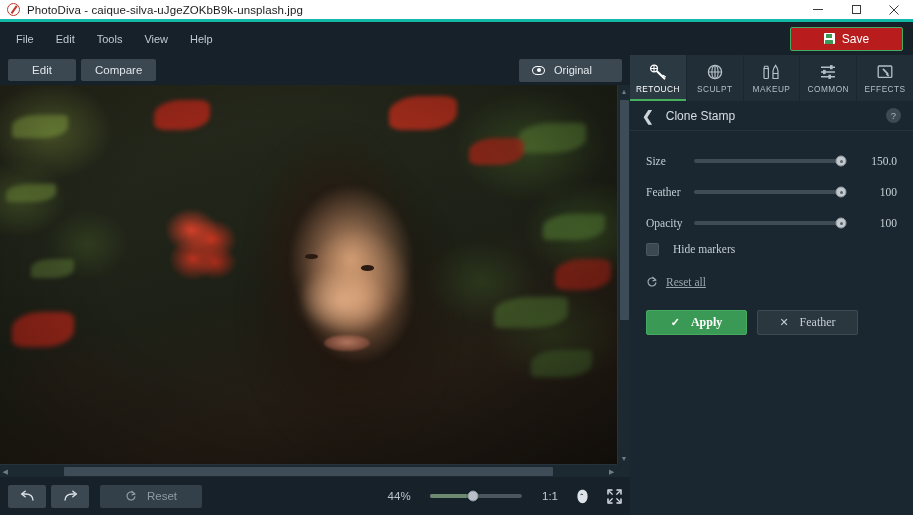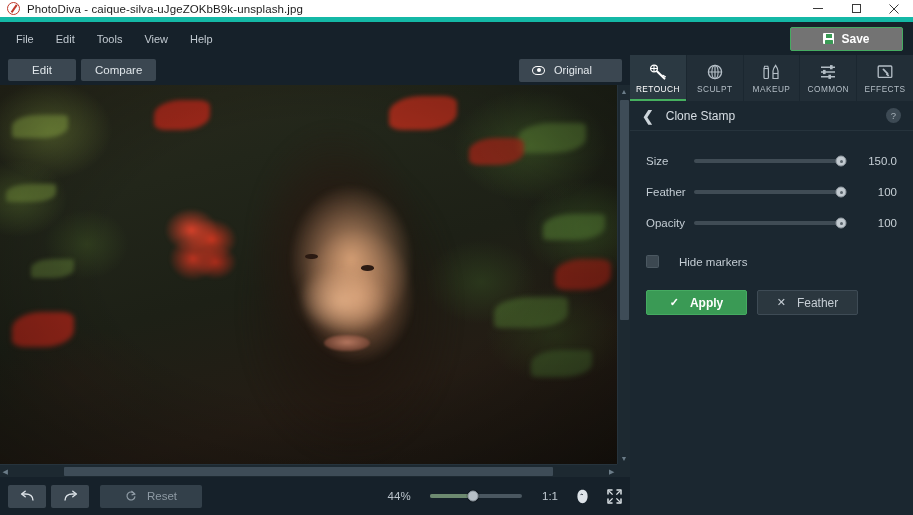--- a/index.html
+++ b/index.html
@@ -9,21 +9,21 @@
     background:#1b2730;
     color:#c8d0d6;
     font-size:12px;
     -webkit-font-smoothing:antialiased;
   }
   .app { width:913px; height:515px; display:flex; flex-direction:column; position:relative; }
 
   
   .titlebar {
     height:22px; background:#ffffff; display:flex; align-items:center;
-    border-bottom:5px solid #14b8a6; flex:0 0 22px;
+    border-bottom:3px solid #14b8a6; flex:0 0 22px;
   }
   .titlebar .app-icon {
     width:13px; height:13px; margin-left:7px; margin-right:7px;
     border:1.6px solid #c0392b; border-radius:50%;
     position:relative; flex:0 0 13px;
   }
   .titlebar .app-icon::after {
     content:""; position:absolute; left:50%; top:1px; width:1.6px; height:9px;
     background:#c0392b; transform:translateX(-50%) rotate(35deg);
   }
@@ -39,23 +39,23 @@
   
   .menubar {
     height:33px; background:#16212a; display:flex; align-items:center;
     flex:0 0 33px; padding-left:5px;
   }
   .menubar .mitem {
     padding:5px 11px; color:#c2cad1; font-size:11px; border-radius:2px;
   }
   .savebtn {
     margin-left:auto; margin-right:10px;
-    background:#737373; border:1px solid #45ab61; border-radius:2px;
+    background:#b91c1c; border:1px solid #45ab61; border-radius:2px;
     height:24px; min-width:113px; display:flex; align-items:center; justify-content:center;
-    gap:7px; color:#ffffff; font-size:12px; font-weight:bold;
+    gap:7px; color:#ffffff; font-size:12px; font-weight:normal;
   }
   .floppy {
     width:11px; height:11px; background:#fff; position:relative; border-radius:1px; flex:0 0 11px;
   }
   .floppy::before {
     content:""; position:absolute; top:0.5px; left:2.5px; width:6px; height:4px; background:#3a9a55;
   }
   .floppy::after {
     content:""; position:absolute; bottom:0px; left:1.5px; width:8px; height:4.5px;
     background:#3a9a55; border-radius:.5px;
@@ -207,38 +207,38 @@
     height:30px; flex:0 0 30px; display:flex; align-items:center; gap:12px; padding:0 12px;
     border-bottom:1px solid #26333c; background:#1b2730;
   }
   .backchev { color:#cdd5db; font-size:14px; line-height:1; font-weight:bold; }
   .panelhead .ptitle { color:#d7dee4; font-size:12px; }
   .help {
     margin-left:auto; width:15px; height:15px; border-radius:50%; background:#3d4a54;
     color:#aab4bc; font-size:9.5px; display:flex; align-items:center; justify-content:center;
   }
 
-  .ctrls { padding:18px 16px 0 16px; }
+  .ctrls { padding:18px 16px 0 16px;font-family:Liberation Serif, serif; }
   .row { display:flex; align-items:center; height:24px; margin-bottom:7px; }
   .row .lbl { color:#c3ccd3; font-size:11.5px; width:48px; flex:0 0 48px; }
   .srow { flex:1 1 auto; position:relative; display:flex; align-items:center; height:14px; margin-right:12px; }
   .strack { width:100%; height:4px; background:#404c55; border-radius:2px; overflow:hidden; }
   .sfill { height:100%; background:#6d8a70; }
   .sknob {
     position:absolute; top:50%; transform:translate(-50%,-50%);
     width:11px; height:11px; border-radius:50%; background:#c2cad0;
     border:1.5px solid #8e979e;
   }
   .sknob::after {
     content:""; position:absolute; left:50%; top:50%; transform:translate(-50%,-50%);
     width:3px; height:3px; border-radius:50%; background:#5c666d;
   }
   .val { width:44px; flex:0 0 44px; text-align:right; color:#c7d0d6; font-size:11.5px; }
 
-  .cbrow { display:flex; align-items:center; gap:20px; margin-top:20px; }
+  .cbrow { display:flex; gap:14px; margin-top:8px; }
   .cbox {
     width:13px; height:13px; background:#3c4851; border:1px solid #4b5861; border-radius:1.5px; flex:0 0 13px;
   }
   .cblbl { color:#c3ccd3; font-size:11.5px; }
 
   .resetall { display:flex; align-items:center; gap:8px; margin-top:20px; color:#9aa6ae; }
   .resetall .ra-txt { font-size:11.5px; text-decoration:underline; }
 
   .actions { display:flex; gap:10px; margin-top:22px; }
   .applybtn {
@@ -470,20 +470,27 @@
             <span class="sknob" style="left:100%"></span>
           </span>
           <span class="val">100</span>
         </div>
 
         <div class="cbrow">
           <span class="cbox"></span>
           <span class="cblbl">Hide markers</span>
         </div>
 
+        <div class="resetall">
+          <svg width="12" height="12" viewBox="0 0 12 12">
+            <path d="M9.6 4.2 A4 4 0 1 0 10 6.4" stroke="currentColor" stroke-width="1.2" fill="none"></path>
+            <path d="M6.4 1 L10 4.1 L6.6 4.9" stroke="currentColor" stroke-width="1.2" fill="none" stroke-linejoin="round"></path>
+          </svg>
+          <span class="ra-txt">Reset all</span>
+        </div>
 
         <div class="actions">
           <div class="applybtn">
             <span class="chk">✓</span>
             <span>Apply</span>
           </div>
           <div class="cancelbtn">
             <span class="chk">✕</span>
             <span>Feather</span>
           </div>

